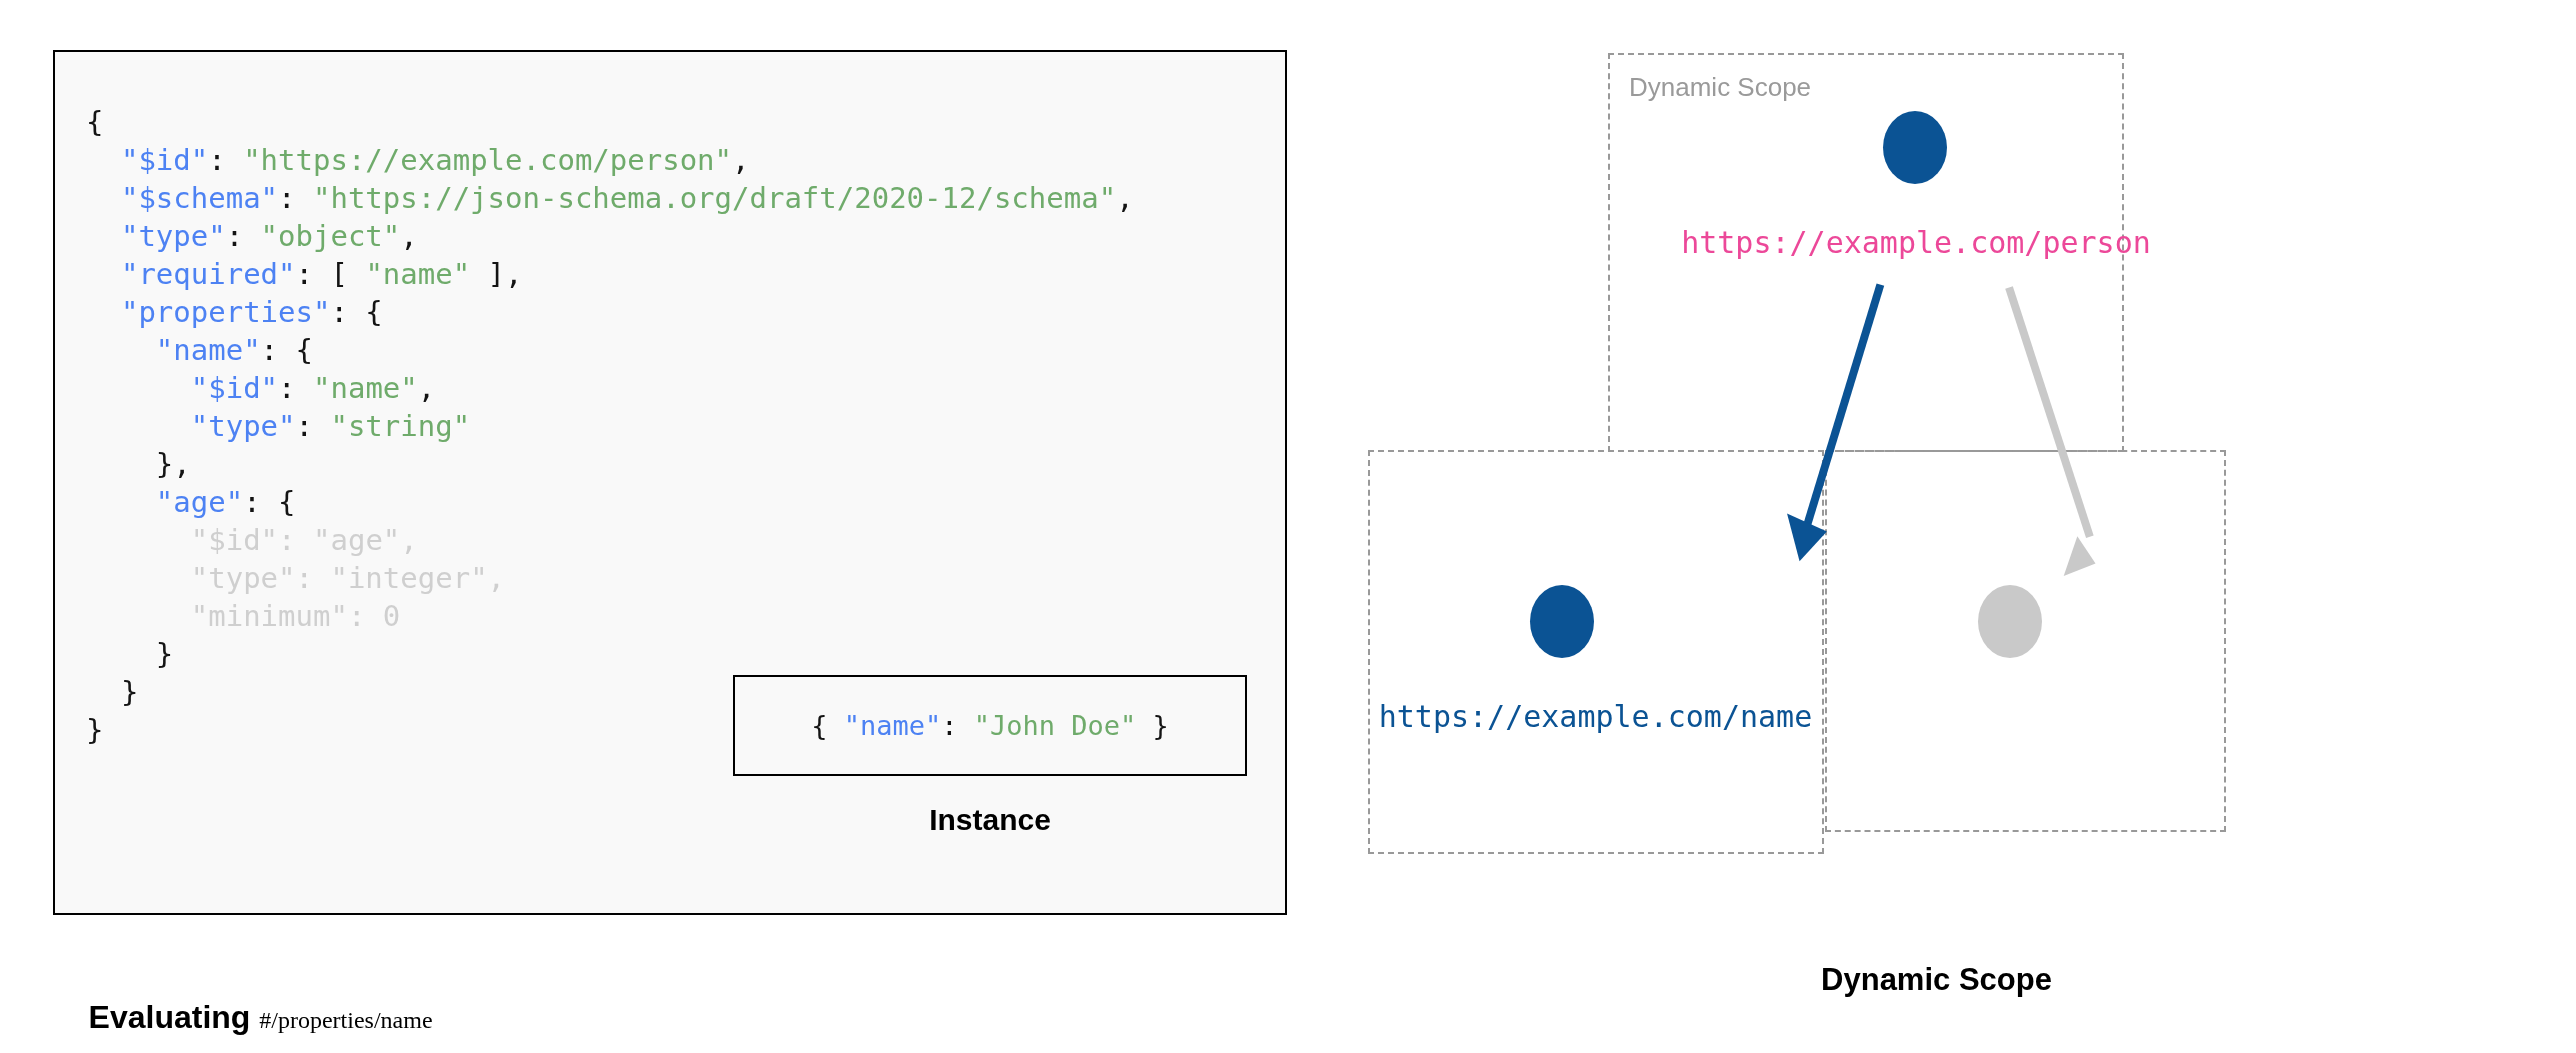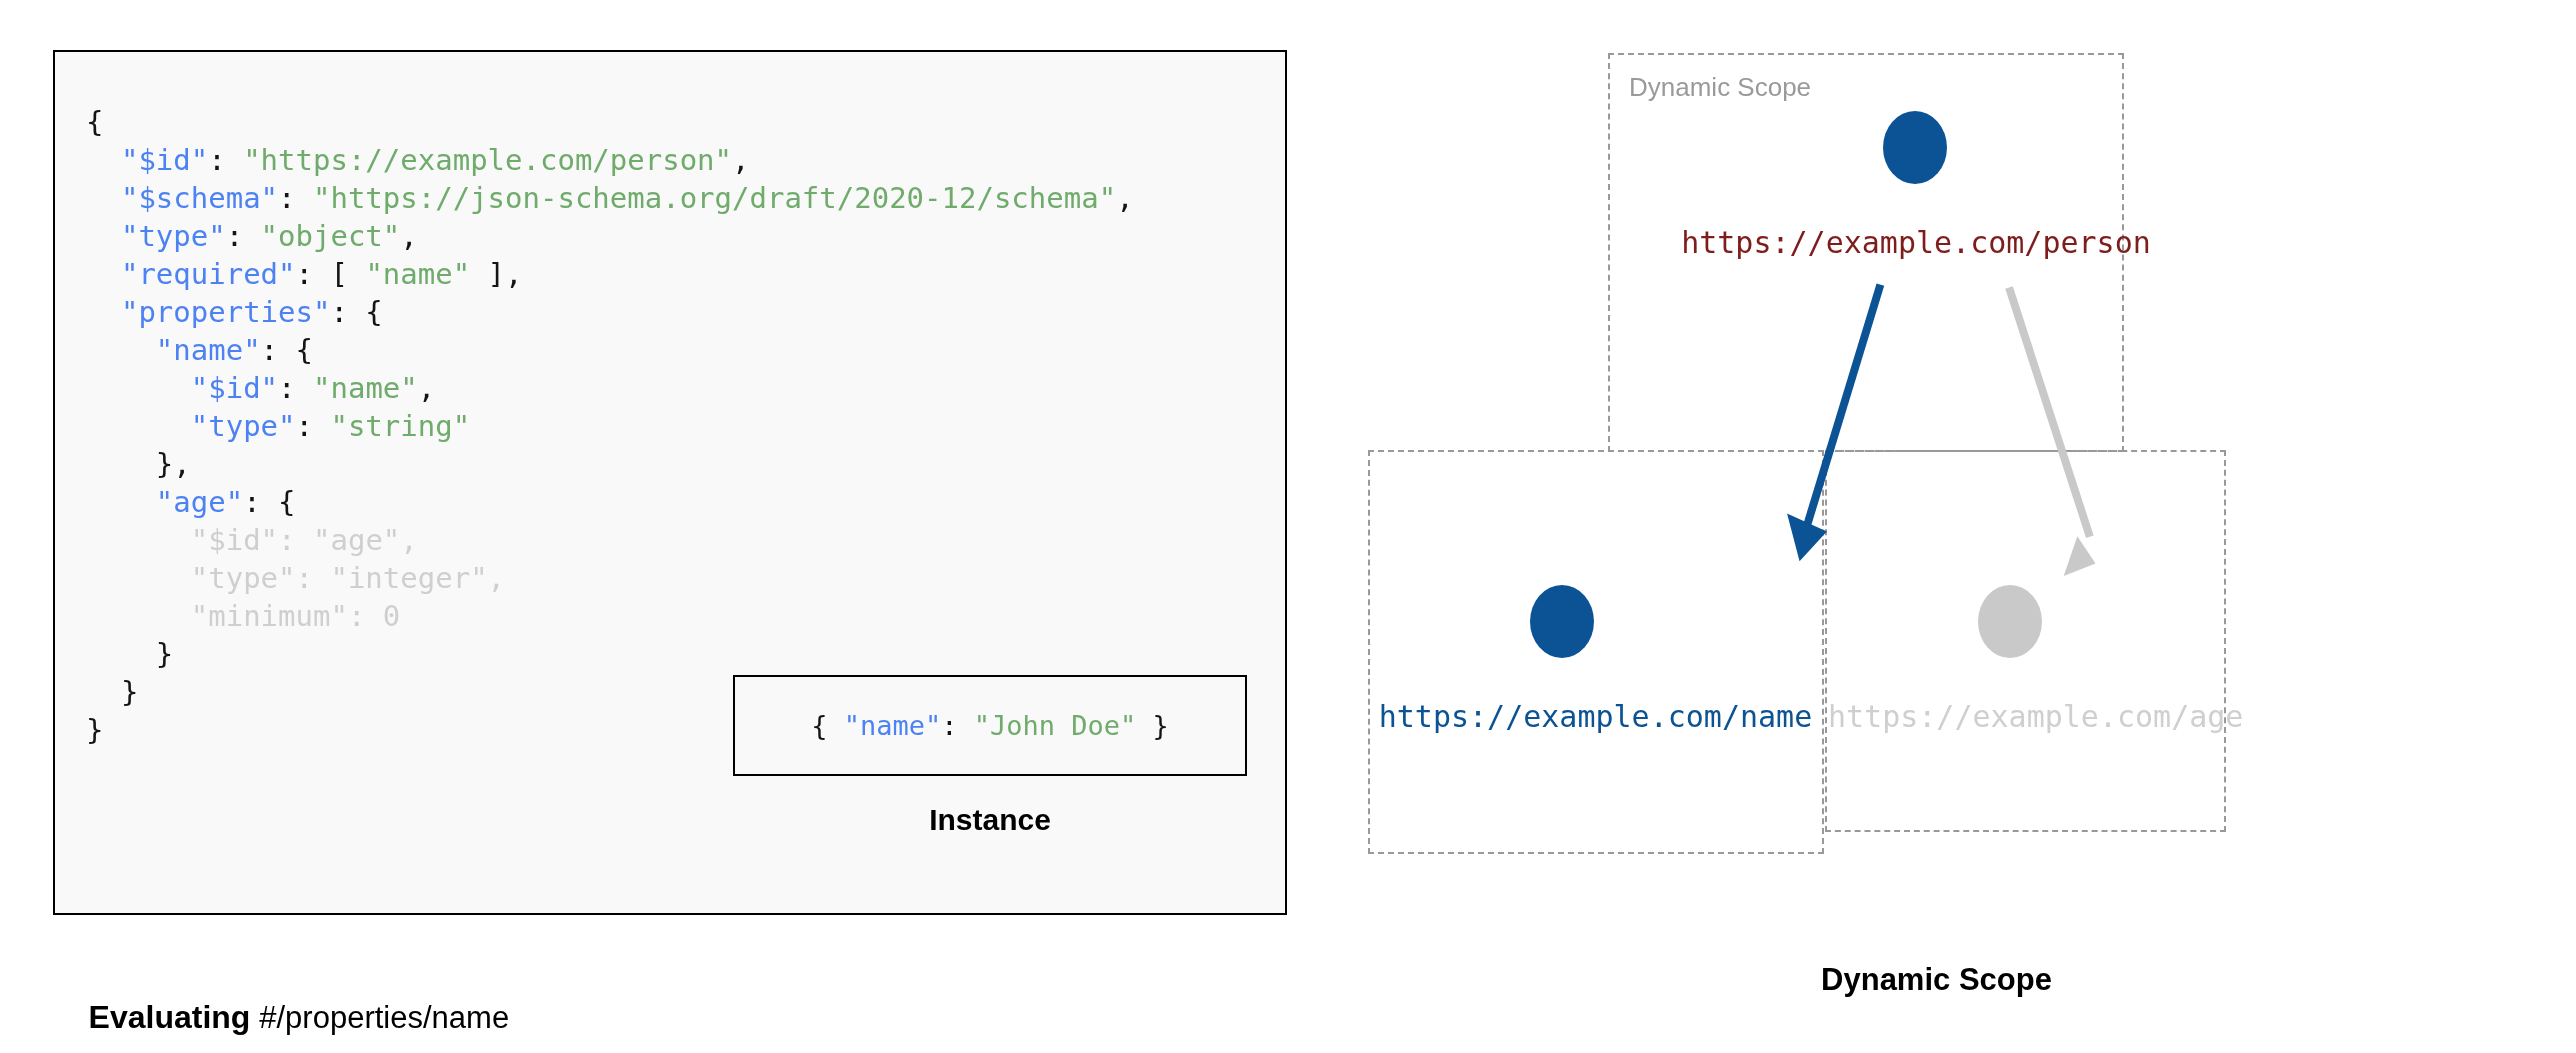--- a/index.html
+++ b/index.html
@@ -90,23 +90,23 @@
     text-align: left;
     font-size: 32px;
     color: #000000;
     white-space: pre;
   }
   #left-caption .cap-bold {
     font-family: "Liberation Sans", sans-serif;
     font-weight: bold;
   }
   #left-caption .cap-mono {
-    font-family: Liberation Sans, sans-serif;
+    font-family: Liberation Serif, serif;
     font-weight: normal;
-    font-size: 31px;
+    font-size: 24px;
   }
 
   
   #right-panel {
     position: absolute;
     left: 1310px; top: 0;
     width: 1266px; height: 780px;
   }
 
   .scope-box {
@@ -173,21 +173,21 @@
     position: absolute;
     font-family: "DejaVu Sans Mono", "Liberation Mono", monospace;
     font-size: 30px;
     white-space: nowrap;
   }
   #node-person-label {
     left: 347px;
     top: 225px;
     width: 518px;
     text-align: center;
-    color: #7f1d1d;
+    color: #ec4899;
   }
   #node-name-label {
     left: 65px;
     top: 699px;
     width: 441px;
     text-align: center;
     color: #0b5394;
   }
   #node-age-label {
     left: 518px;
@@ -257,18 +257,17 @@
       <polygon points="1380,990 1324,1012 1348,942" fill="#c9c9c9"></polygon>
     </g>
   </svg>
 
   <div class="node-circle" id="node-person-circle"></div>
   <div class="node-circle" id="node-name-circle"></div>
   <div class="node-circle" id="node-age-circle"></div>
 
   <div class="node-label" id="node-person-label">https://example.com/person</div>
   <div class="node-label" id="node-name-label">https://example.com/name</div>
-  <div class="node-label" id="node-age-label">https://example.com/age</div>
 
   <div id="right-caption">Dynamic Scope</div>
 
 </div>
 
 
 </body></html>

